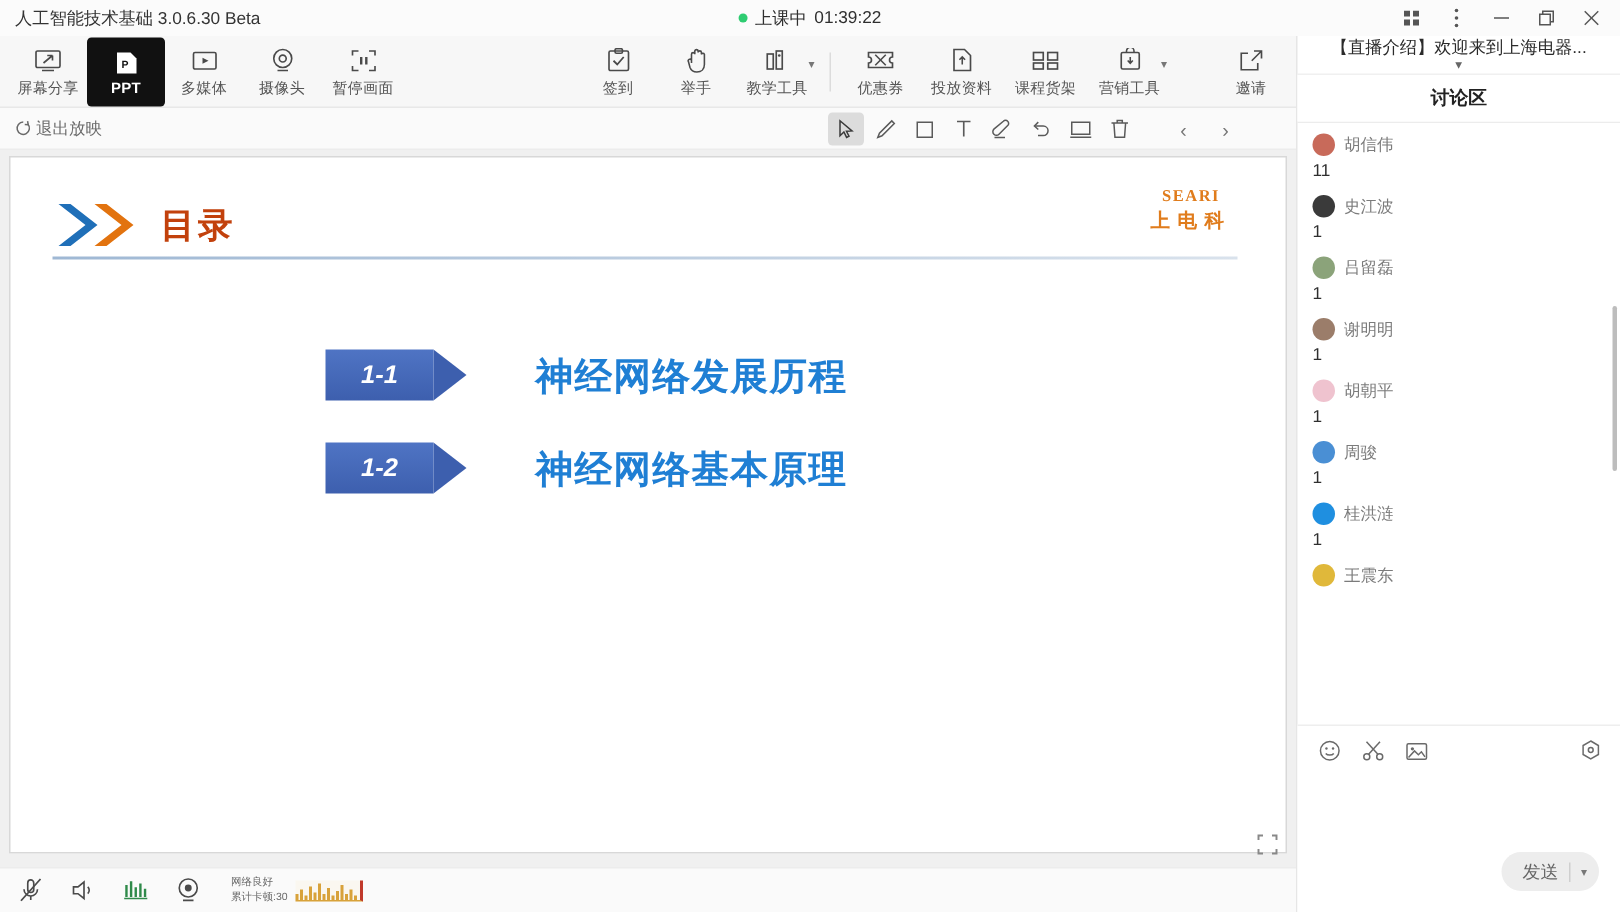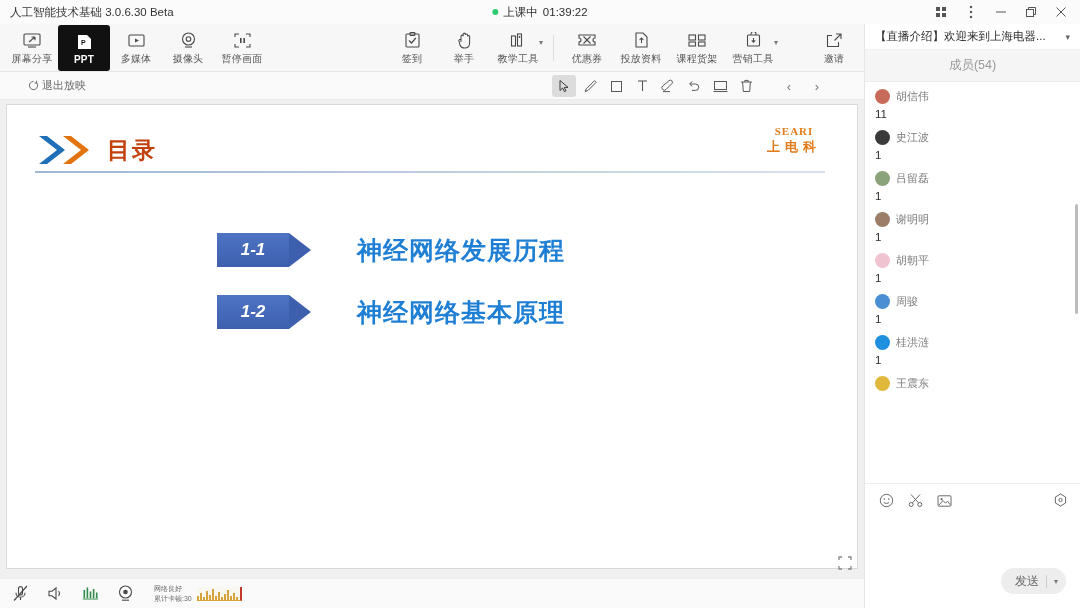--- a/index.html
+++ b/index.html
@@ -51,21 +51,21 @@
   .tb-sep { width: 1px; height: 26px; background: #dcdcdc; margin: 0 7px; }
   .caret { position: absolute; right: 3px; top: 13px; font-size: 8px; color: #777; }
   .tb-item.wide { width: 56px; }
 
   
   .annobar {
     position: absolute; left: 0; top: 72px; width: 864px; height: 28px;
     background: #fafafa; border-bottom: 1px solid #ececec;
     display: flex; align-items: center;
   }
-  .exit-show { display: flex; align-items: center; gap: 3px; font-size: 11px; color: #6a6a6a; padding-left: 28px; cursor: pointer; }
+  .exit-show { display: flex; align-items: center; gap: 3px; font-size: 11px; color: #6a6a6a; padding-left: 10px; cursor: pointer; }
   .anno-tools { position: absolute; left: 552px; top: 0; height: 28px; display: flex; align-items: center; gap: 2px; }
   .anno-btn {
     width: 24px; height: 22px; display: flex; align-items: center; justify-content: center;
     color: #5a5a5a; border-radius: 3px; cursor: pointer;
   }
   .anno-btn.sel { background: #dcdcdc; }
   .anno-nav { width: 26px; height: 22px; display: flex; align-items: center; justify-content: center; color: #777; cursor: pointer; font-size: 13px; }
   .anno-gap { width: 14px; }
 
   
@@ -116,21 +116,21 @@
   .net-bars { display: flex; align-items: flex-end; gap: 1px; height: 14px; border-bottom: 1px solid #d8a23a; border-right: 2px solid #c0392b; padding-right: 2px; background:#faf7f0; }
   .net-bars i { display: block; width: 2px; background: #d8a23a; }
 
   
   .panel {
     position: absolute; right: 0; top: 24px; width: 216px; height: 584px;
     background: #ffffff; border-left: 1px solid #e6e6e6;
   }
   .panel-head {
     height: 26px; display: flex; align-items: center; justify-content: space-between;
-    padding: 0 10px; font-size: 11.5px; color: #2b2b2b; border-bottom: 1px solid #f0f0f0;
+    padding: 0 10px; font-size: 11.5px; color: #2b2b2b; border-bottom: 1px solid #f0f0f0; flex-direction: column;
   }
   .panel-head span.t { overflow: hidden; text-overflow: ellipsis; white-space: nowrap; }
   .tabs { display: flex; height: 32px; border-bottom: 1px solid #ececec; }
   .tab {
     flex: 1; display: flex; align-items: center; justify-content: center;
     font-size: 12.5px; color: #9a9a9a; cursor: pointer; position: relative; background: #f5f5f5;
   }
   .tab.active { color: #222; font-weight: bold; background: #fff; }
   .chat {
     position: absolute; left: 0; top: 59px; right: 15px; height: 424px;
@@ -518,22 +518,22 @@
     </span>
   </div>
 
   <div class="panel">
     <div class="panel-head">
       <span class="t">【直播介绍】欢迎来到上海电器...</span>
       <span style="font-size:9px;color:#666">▾</span>
     </div>
 
     <div class="tabs">
-      <div class="tab">
-        <span>成员(54)</span>
+      <div class="tab active">
+        <span>讨论区</span>
       </div>
     </div>
 
     <div class="chat">
       <div class="msg">
         <div class="msg-hd">
             <span class="avatar" style="background:#c86a5a"></span>
           <span class="msg-name">胡信伟</span>
           </div>
         <div class="msg-body">11</div>

